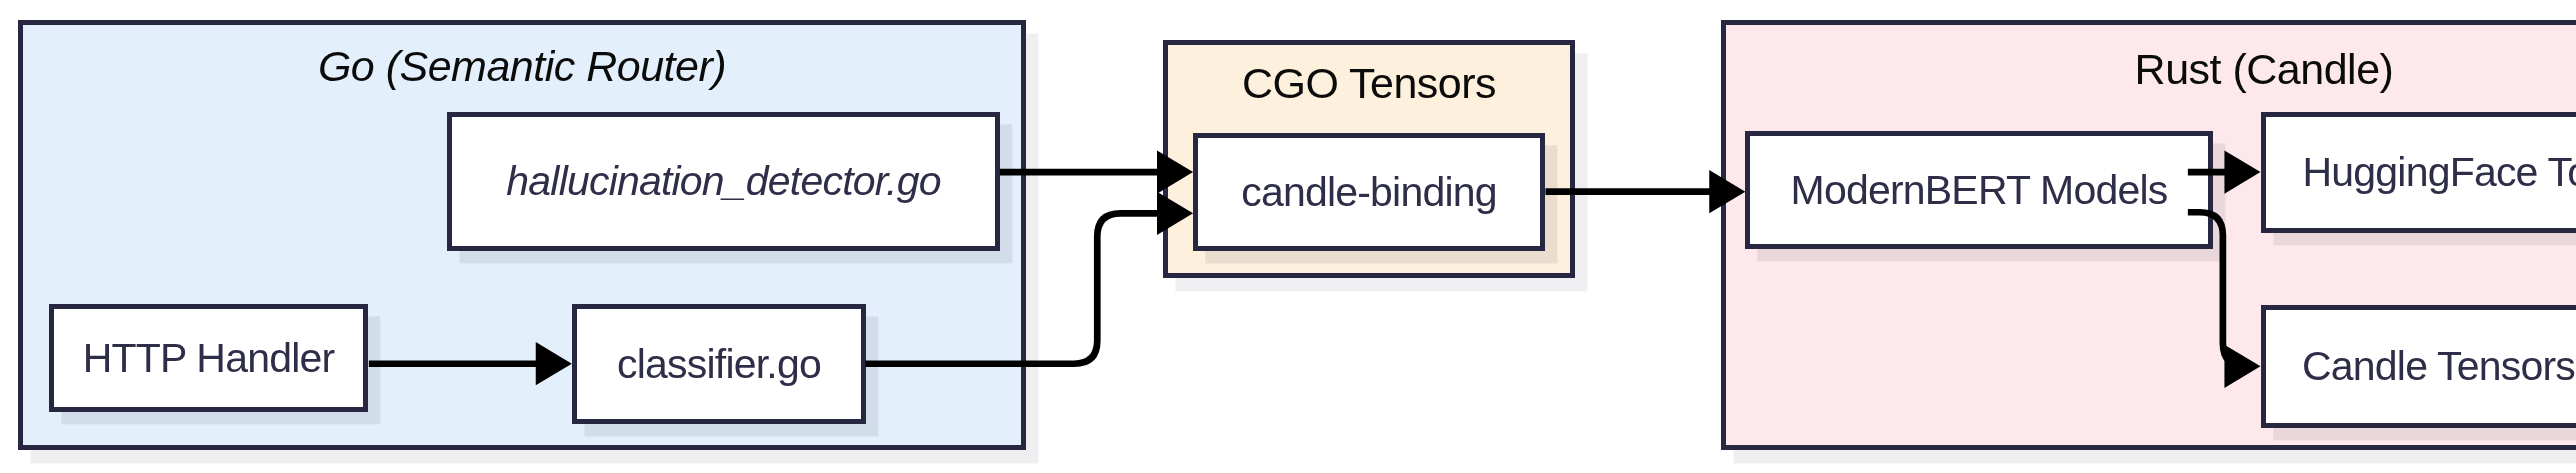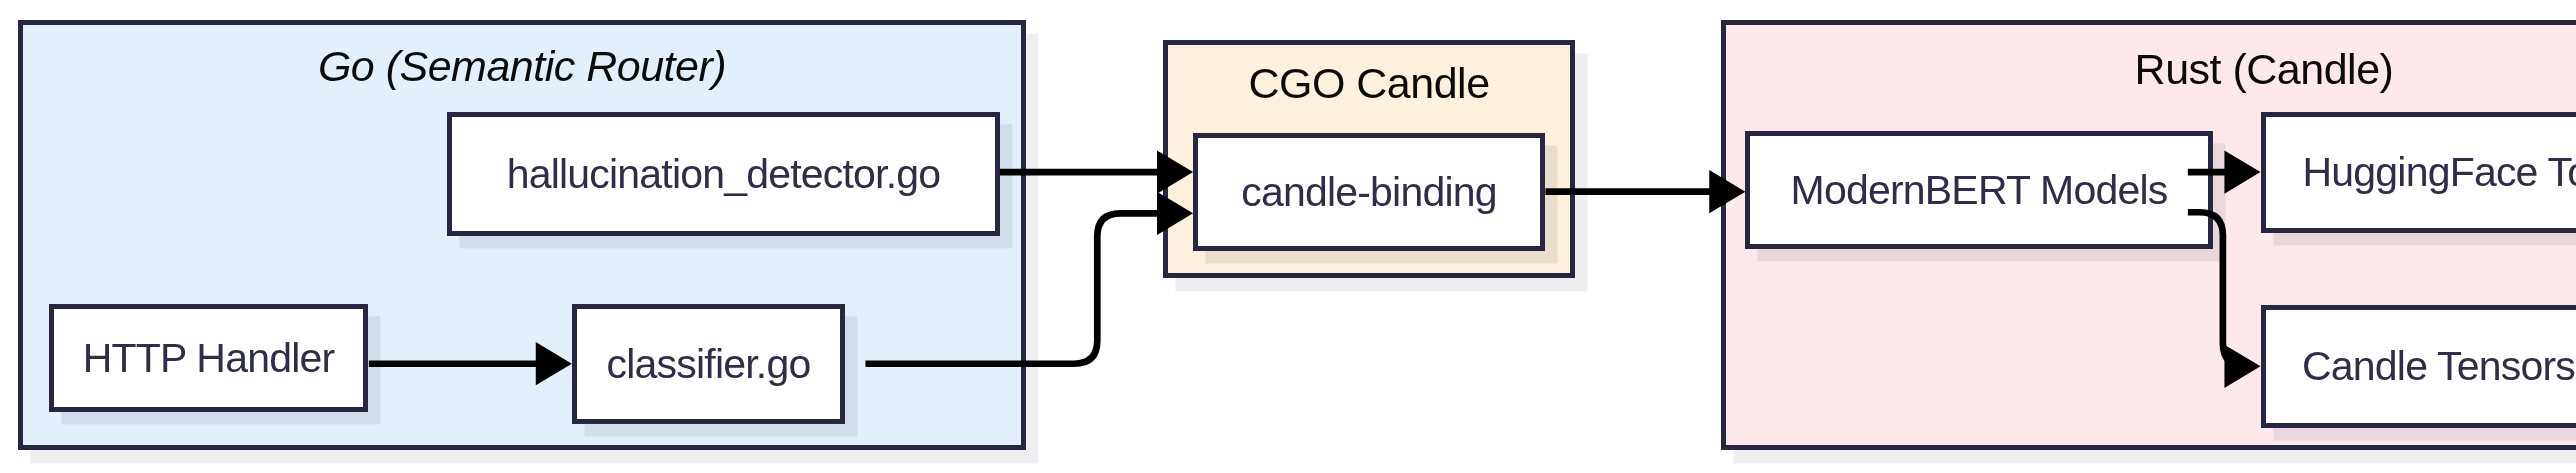--- a/index.html
+++ b/index.html
@@ -28,23 +28,23 @@
 
   
   .cluster-go   { left: 18px;   top: 19.6px; width: 1008px; height: 430px; }
   .cluster-cgo  { left: 1163px; top: 40px; width: 412px;  height: 238px; }
   .cluster-rust { left: 1721px; top: 19.6px; width: 1086px; height: 430px; }
   .cluster-go   .cluster-title { top: 17.5px; font-style: italic; }
   .cluster-cgo  .cluster-title { top: 14.4px; }
   .cluster-rust .cluster-title { top: 20.6px; }
 
   
-  .node-hallucination  { left: 447px;  top: 112px; width: 553px; height: 124px; }
+  .node-hallucination  { left: 447px;  top: 112px; width: 553px; height: 139px; font-style: italic; }
   .node-http           { left: 49px;   top: 304px; width: 319px;  height: 108px; }
-  .node-classifier     { left: 572px; top: 304px; width: 273px;  height: 120px; }
+  .node-classifier     { left: 572px; top: 304px; width: 294px;  height: 120px; }
   .node-candle-binding { left: 1193px; top: 133px; width: 352px;  height: 118px; }
   .node-modernbert     { left: 1745px; top: 131px; width: 468px;  height: 118px; }
   .node-hf             { left: 2261px; top: 112px; width: 516px; height: 121px; }
   .node-tensors        { left: 2261px; top: 305px; width: 355px;  height: 123px; }
 
   .edge-path { fill: none; stroke: #000000; stroke-width: 13px; }
   .arrowhead { fill: #000000; stroke: none; }
 </style>
 </head>
 <body>
@@ -82,21 +82,21 @@
       <path class="edge-path" d="M4247 412 H4270 Q4315 412 4315 457 V666 Q4315 711 4360 711"></path>
       <polygon class="arrowhead" points="4388,711 4318,669 4318,753"></polygon>
     </g>
   </svg>
 
   <section class="cluster cluster-go" style="background: rgb(227, 240, 251);">
     <div class="cluster-title">Go (Semantic Router)</div>
   </section>
 
   <section class="cluster cluster-cgo" style="background: rgb(253, 240, 220);">
-    <div class="cluster-title">CGO Candle</div>
+    <div class="cluster-title">CGO Tensors</div>
   </section>
 
   <section class="cluster cluster-rust" style="background: rgb(253, 233, 236);">
     <div class="cluster-title">Rust (Candle)</div>
   </section>
 
   <div class="node node-hallucination">
     <span class="node-label">hallucination_detector.go</span>
   </div>
 

